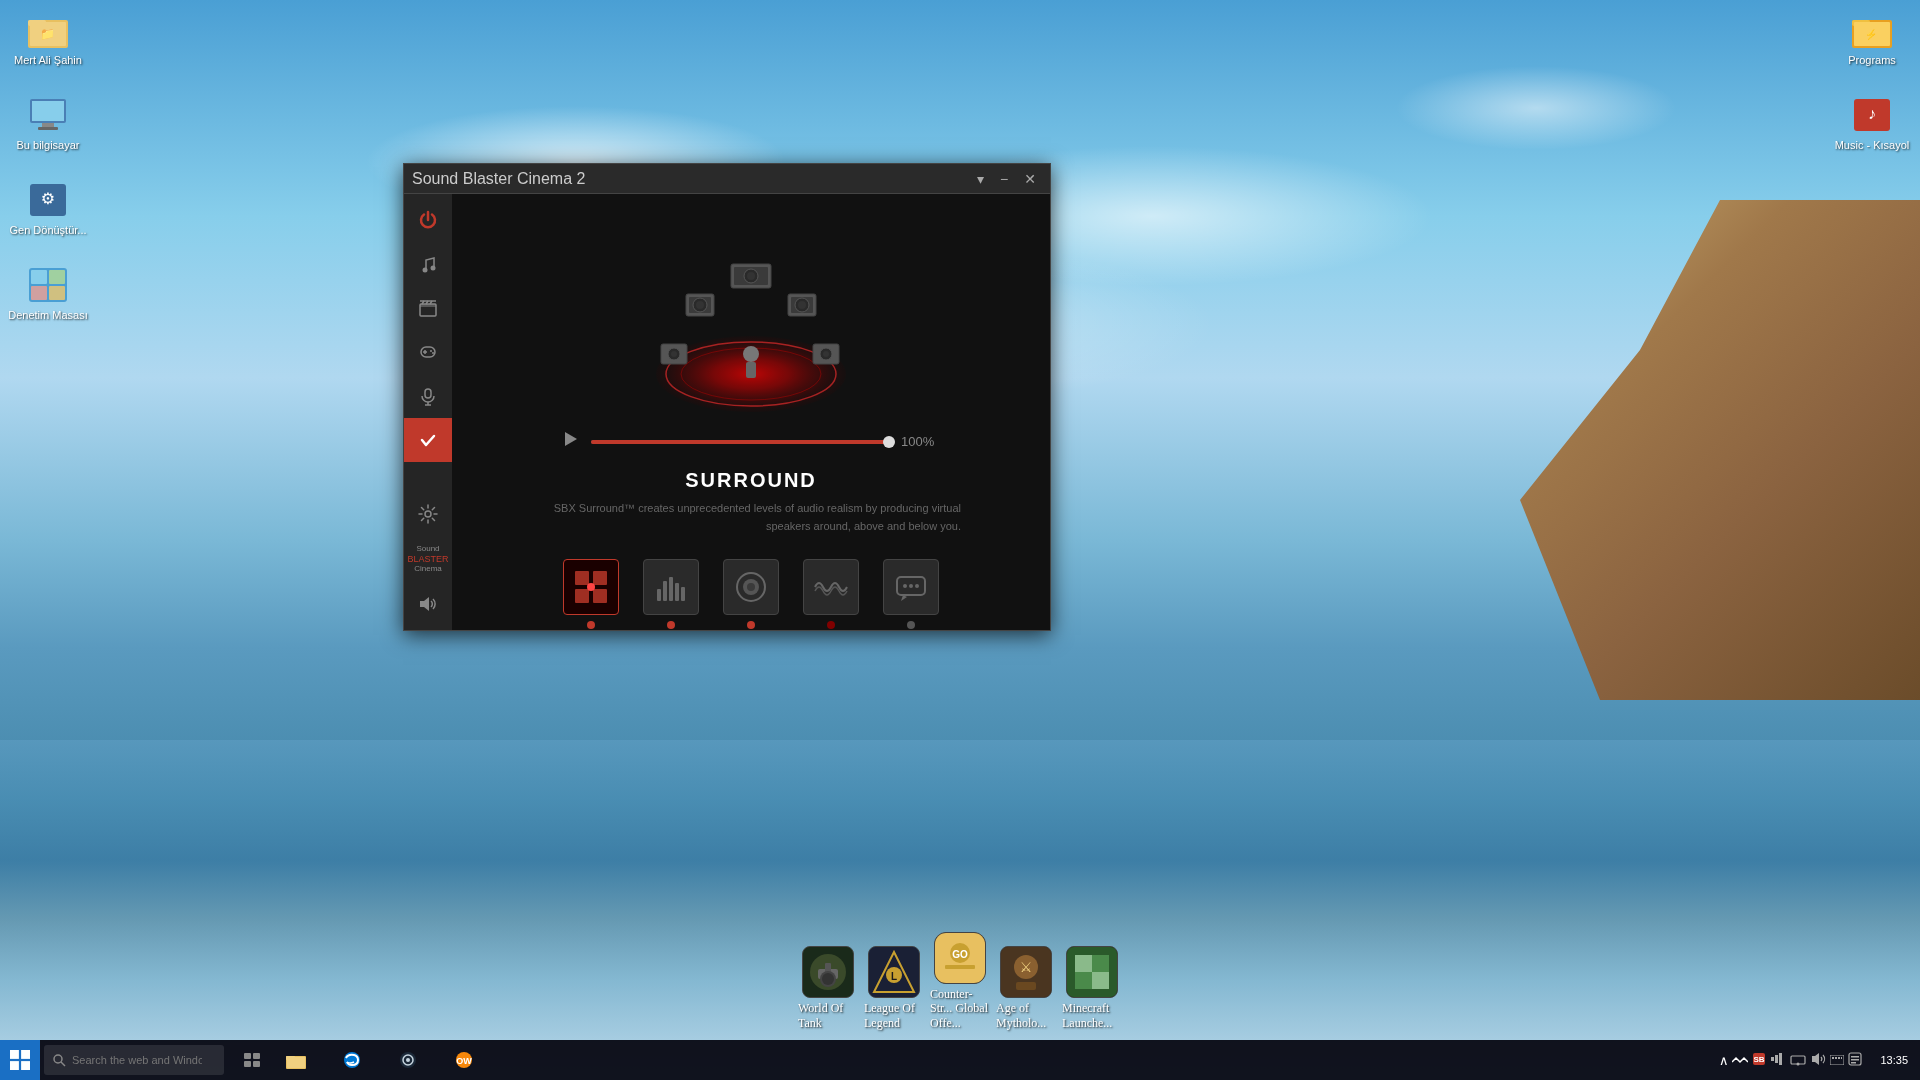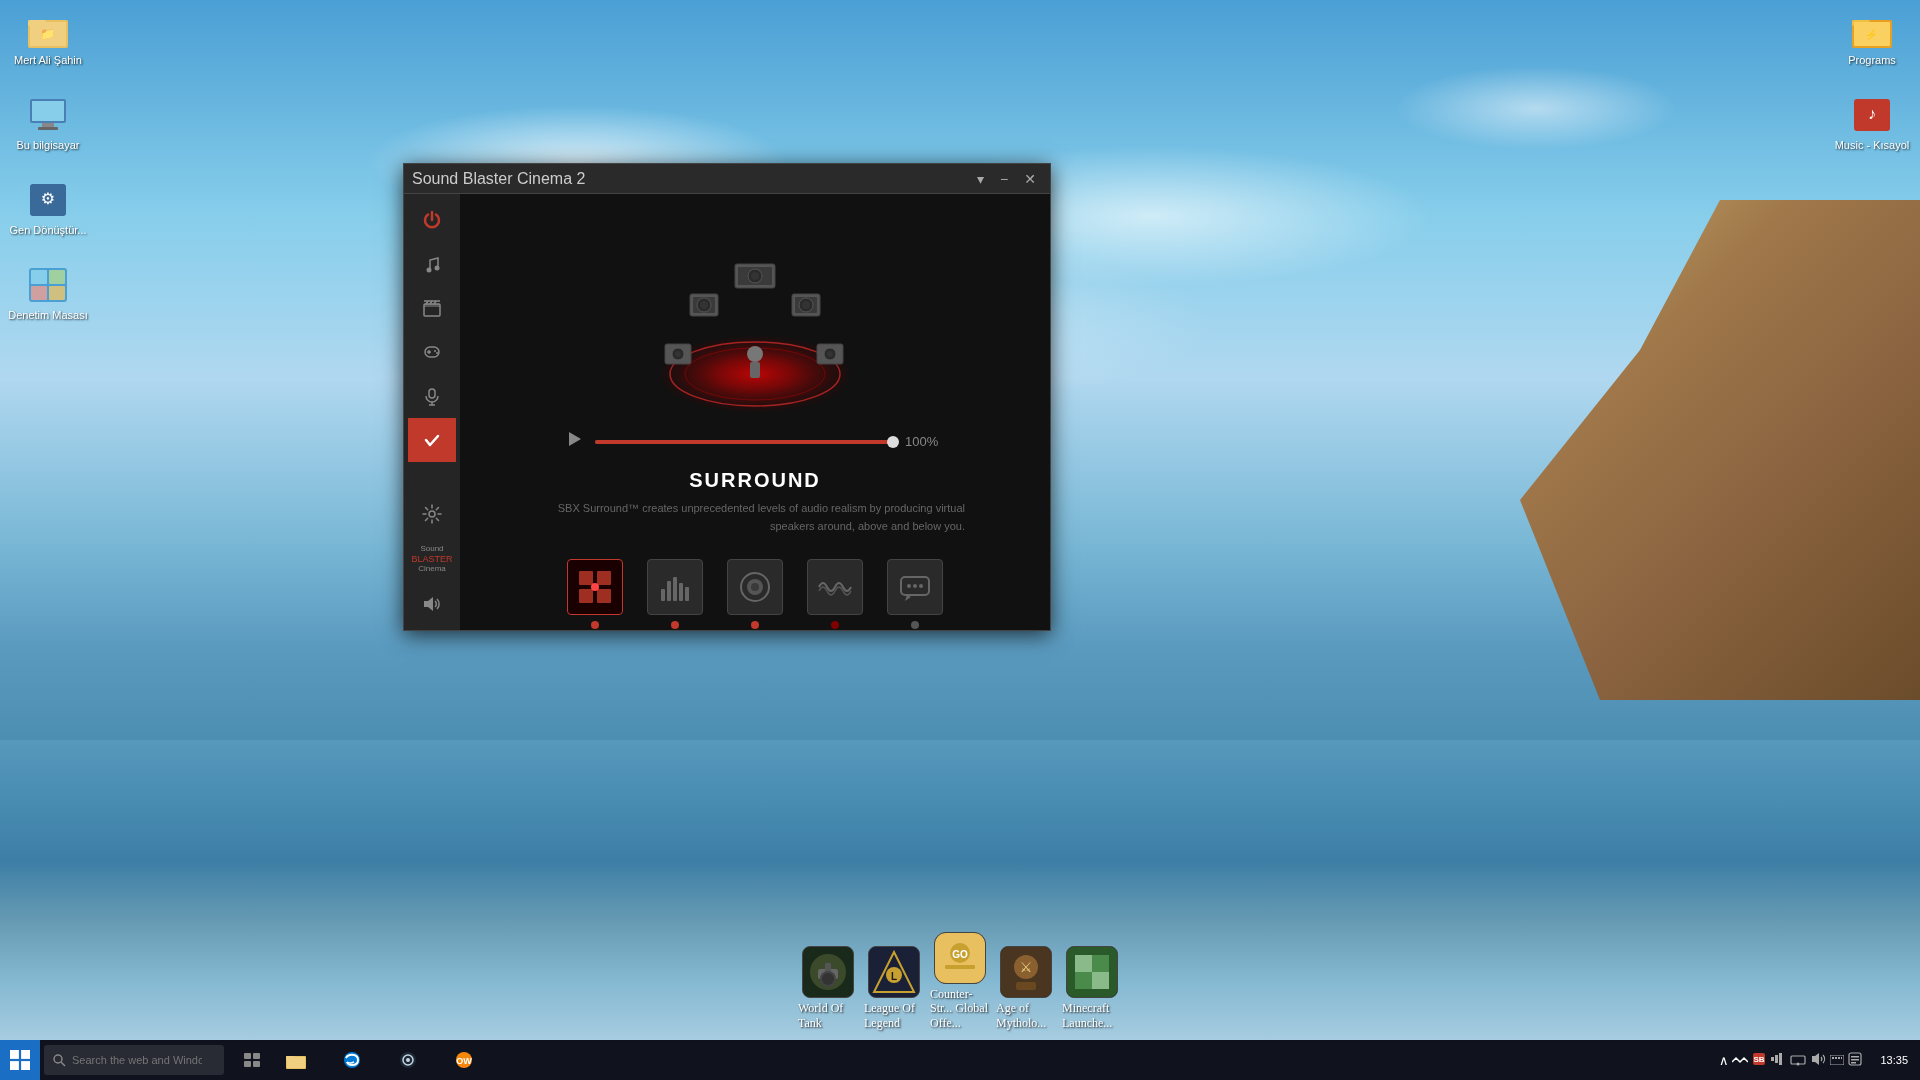--- a/index.html
+++ b/index.html
@@ -246,21 +246,21 @@
     }
 
     .sb-body {
       display: flex;
       flex: 1;
       overflow: hidden;
     }
 
     
     .sb-sidebar {
-      width: 56px;
+      width: 48px;
       background: #252525;
       display: flex;
       flex-direction: column;
       align-items: center;
       padding-top: 4px;
       flex-shrink: 0;
     }
 
     .sb-nav-item {
       width: 48px;

